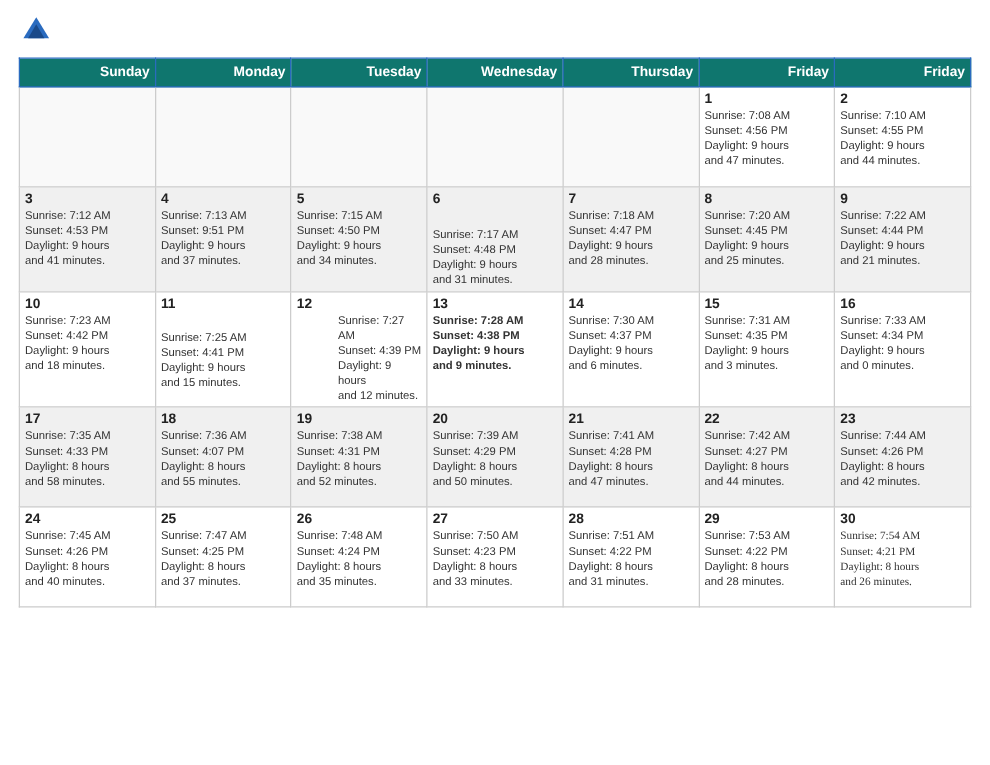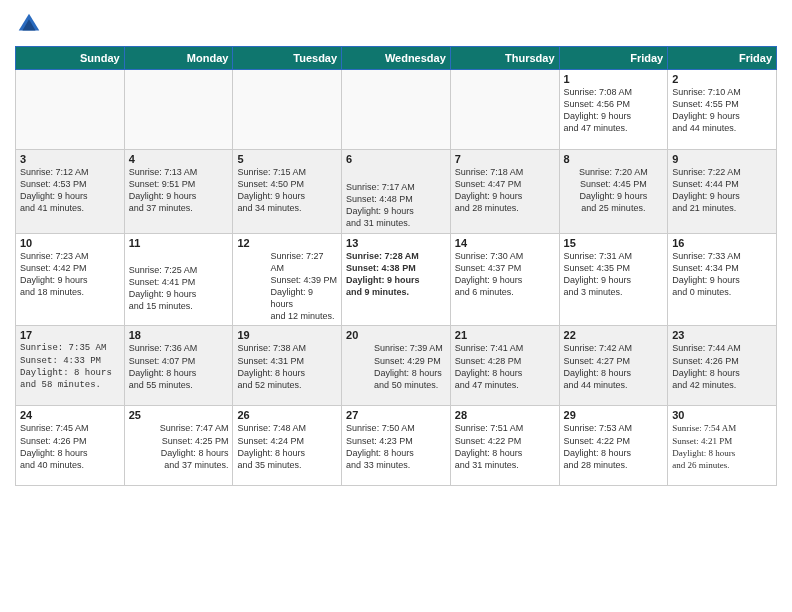--- a/index.html
+++ b/index.html
@@ -177,21 +177,21 @@
           </td>
           <td class="shaded">
             <span class="day-num">7</span>
             <div class="day-detail" style="white-space: pre-line;">Sunrise: 7:18 AM
 Sunset: 4:47 PM
 Daylight: 9 hours
 and 28 minutes.</div>
           </td>
           <td class="shaded">
             <span class="day-num">8</span>
-            <div class="day-detail" style="white-space: pre-line; text-align: center;">Sunrise: 7:20 AM
+            <div class="day-detail" style="white-space: pre-line;">Sunrise: 7:20 AM
 Sunset: 4:45 PM
 Daylight: 9 hours
 and 25 minutes.</div>
           </td>
           <td class="shaded">
             <span class="day-num">9</span>
             <div class="day-detail" style="white-space: pre-line;">Sunrise: 7:22 AM
 Sunset: 4:44 PM
 Daylight: 9 hours
 and 21 minutes.</div>
@@ -244,42 +244,42 @@
             <span class="day-num">16</span>
             <div class="day-detail" style="white-space: pre-line;">Sunrise: 7:33 AM
 Sunset: 4:34 PM
 Daylight: 9 hours
 and 0 minutes.</div>
           </td>
         </tr>
         <tr>
           <td class="shaded">
             <span class="day-num">17</span>
-            <div class="day-detail" style="white-space: pre-line; font-family: Liberation Mono, monospace;">Sunrise: 7:35 AM
+            <div class="day-detail" style="white-space: pre-line;">Sunrise: 7:35 AM
 Sunset: 4:33 PM
 Daylight: 8 hours
 and 58 minutes.</div>
           </td>
           <td class="shaded">
             <span class="day-num">18</span>
             <div class="day-detail" style="white-space: pre-line;">Sunrise: 7:36 AM
 Sunset: 4:07 PM
 Daylight: 8 hours
 and 55 minutes.</div>
           </td>
           <td class="shaded">
             <span class="day-num">19</span>
             <div class="day-detail" style="white-space: pre-line;">Sunrise: 7:38 AM
 Sunset: 4:31 PM
 Daylight: 8 hours
 and 52 minutes.</div>
           </td>
           <td class="shaded">
             <span class="day-num">20</span>
-            <div class="day-detail" style="white-space: pre-line; margin-left: 28px;">Sunrise: 7:39 AM
+            <div class="day-detail" style="white-space: pre-line;">Sunrise: 7:39 AM
 Sunset: 4:29 PM
 Daylight: 8 hours
 and 50 minutes.</div>
           </td>
           <td class="shaded">
             <span class="day-num">21</span>
             <div class="day-detail" style="white-space: pre-line;">Sunrise: 7:41 AM
 Sunset: 4:28 PM
 Daylight: 8 hours
 and 47 minutes.</div>
@@ -302,21 +302,21 @@
         <tr>
           <td class="">
             <span class="day-num">24</span>
             <div class="day-detail" style="white-space: pre-line;">Sunrise: 7:45 AM
 Sunset: 4:26 PM
 Daylight: 8 hours
 and 40 minutes.</div>
           </td>
           <td class="">
             <span class="day-num">25</span>
-            <div class="day-detail" style="white-space: pre-line; text-align: right;">Sunrise: 7:47 AM
+            <div class="day-detail" style="white-space: pre-line;">Sunrise: 7:47 AM
 Sunset: 4:25 PM
 Daylight: 8 hours
 and 37 minutes.</div>
           </td>
           <td class="">
             <span class="day-num">26</span>
             <div class="day-detail" style="white-space: pre-line;">Sunrise: 7:48 AM
 Sunset: 4:24 PM
 Daylight: 8 hours
 and 35 minutes.</div>

